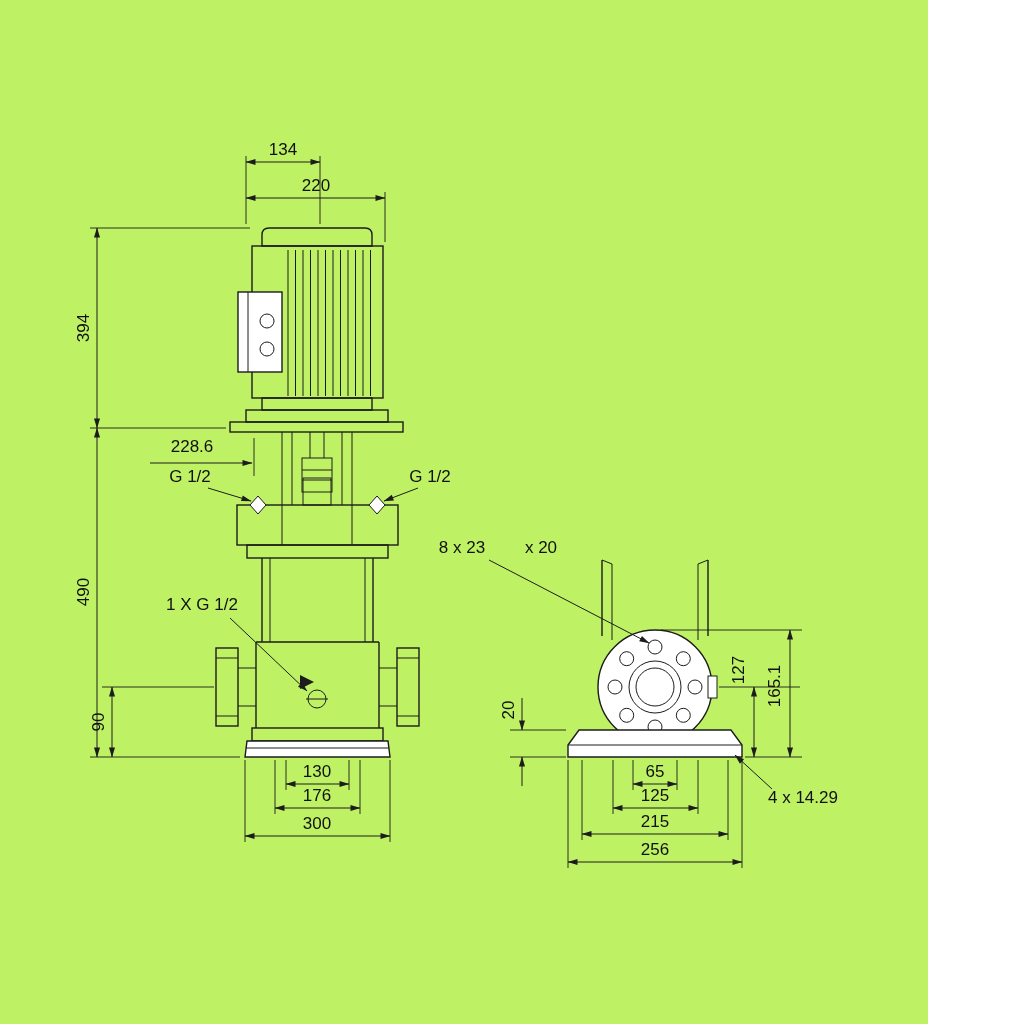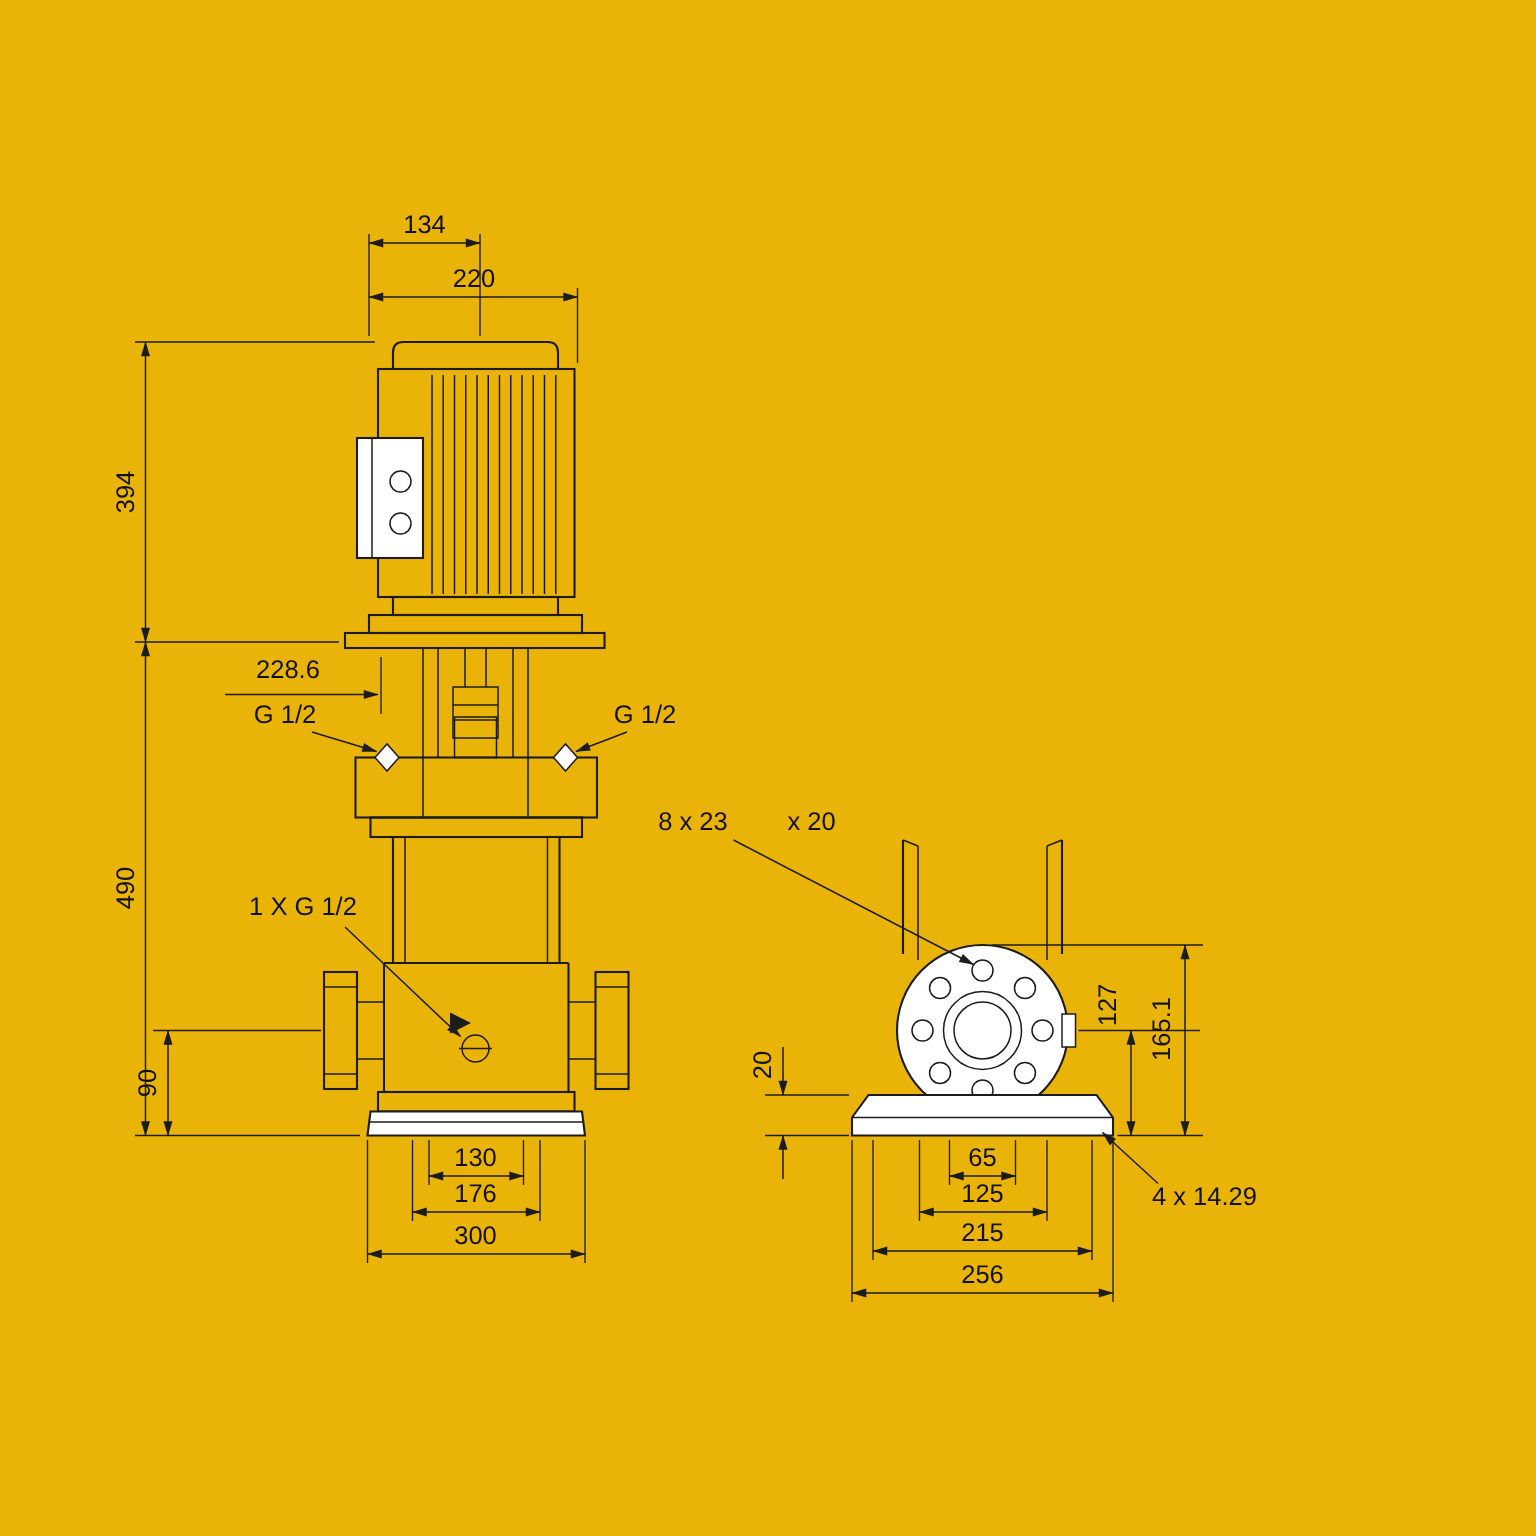--- a/index.html
+++ b/index.html
@@ -1,16 +1,16 @@
 <!DOCTYPE html>
 <html><head>
 <meta charset="utf-8">
 <style>
   html,body{margin:0;padding:0;background:#ffffff;}
-  .stage{position:relative;width:1024px;height:1024px;background:#eab308;
+  .stage{position:relative;width:928px;height:1024px;background:#bef264;
          font-family:"Liberation Sans",sans-serif;overflow:hidden;}
   svg{display:block;}
   .outline{fill:none;stroke:#1c1c1c;stroke-width:1.4;stroke-linejoin:miter;}
   .thin{fill:none;stroke:#1c1c1c;stroke-width:1;}
   .fillwhite{fill:#ffffff;stroke:#1c1c1c;stroke-width:1.4;}
   .fillwhite-thin{fill:#ffffff;stroke:#1c1c1c;stroke-width:1;}
   .dim{fill:none;stroke:#1c1c1c;stroke-width:1;}
   .ext{fill:none;stroke:#1c1c1c;stroke-width:0.9;}
   text.dimtext{fill:#111111;font-size:17px;font-family:"Liberation Sans",sans-serif;}
 </style>

